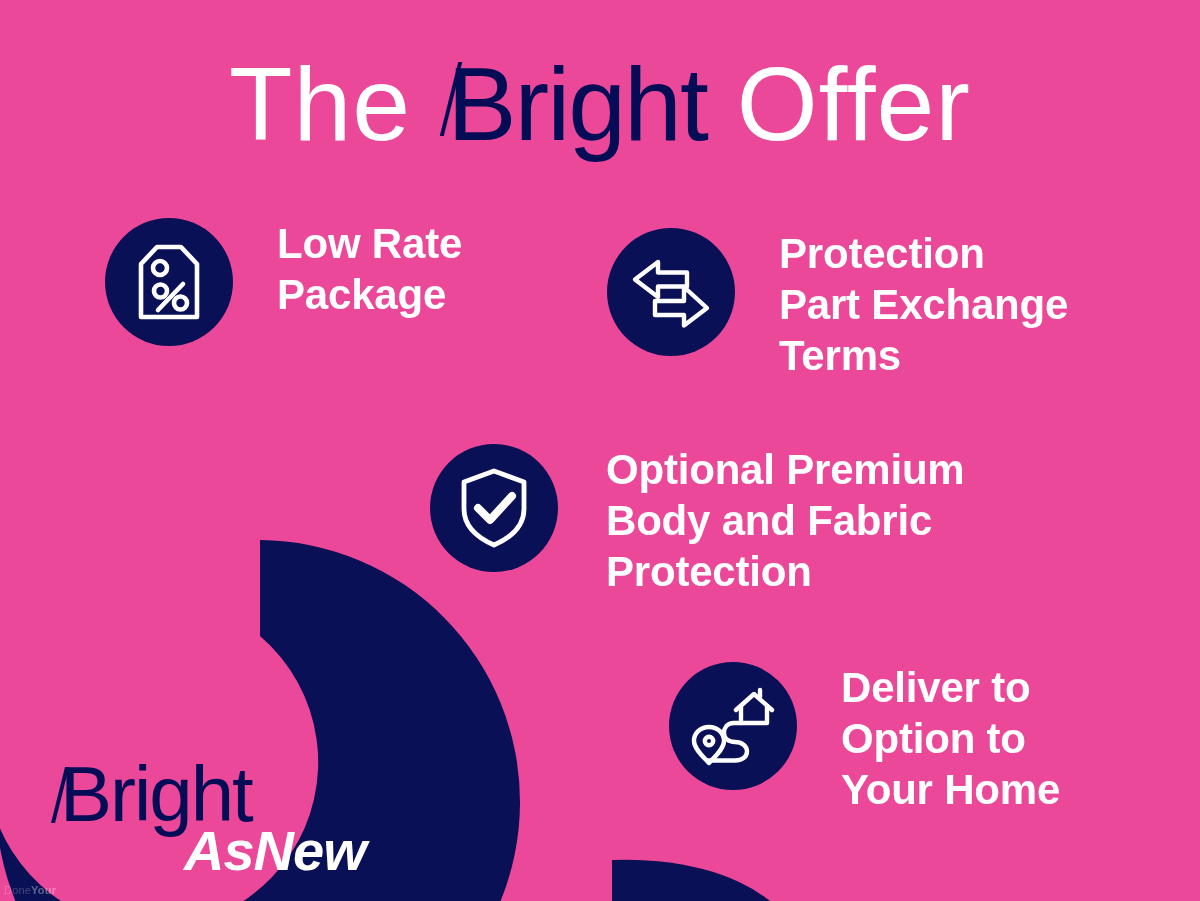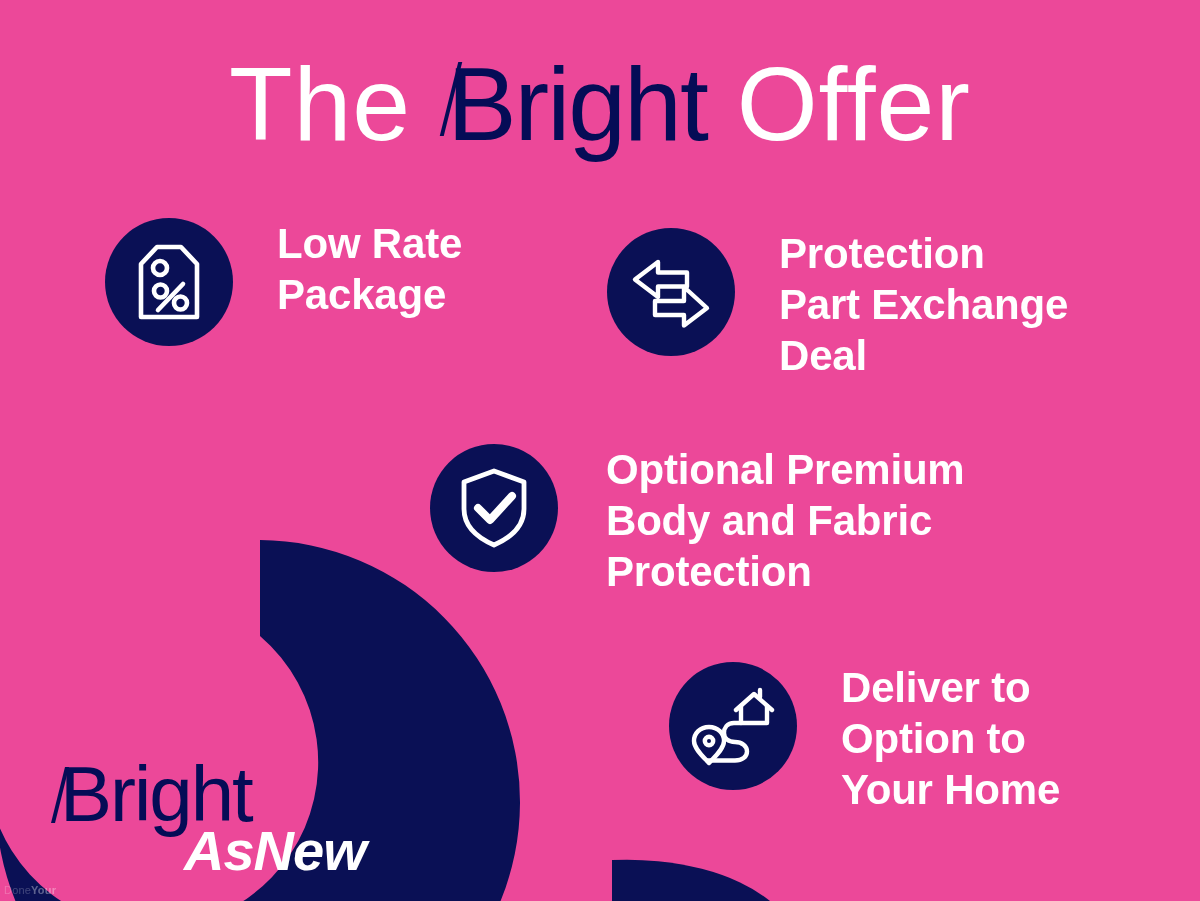--- a/index.html
+++ b/index.html
@@ -187,21 +187,21 @@
   <div class="feature" id="feature-2">
     <div class="feature-icon">
       <svg width="82" height="74" viewBox="0 0 82 74" fill="none" stroke="#ffffff" stroke-width="4.4" stroke-linejoin="round" stroke-linecap="round">
         <path d="M28 7 L5 24.5 L28 42 L28 31.5 L57 31.5 L57 17.5 L28 17.5 Z"></path>
         <path d="M54 32 L54 46 L25 46 L25 60 L54 60 L54 70.5 L77 53 Z"></path>
       </svg>
     </div>
     <div class="feature-text">
       <div>Protection</div>
       <div>Part Exchange</div>
-      <div>Deal</div>
+      <div>Terms</div>
     </div>
   </div>
 
   <div class="feature" id="feature-3">
     <div class="feature-icon">
       <svg width="72" height="82" viewBox="0 0 72 82" fill="none" stroke="#ffffff" stroke-width="4.8" stroke-linejoin="round" stroke-linecap="round">
         <path d="M36 4 L66 15 L66 42 C66 60 52 71 36 78 C20 71 6 60 6 42 L6 15 Z"></path>
         <polyline points="20,41 32,53 54,29" stroke-width="8"></polyline>
       </svg>
     </div>

